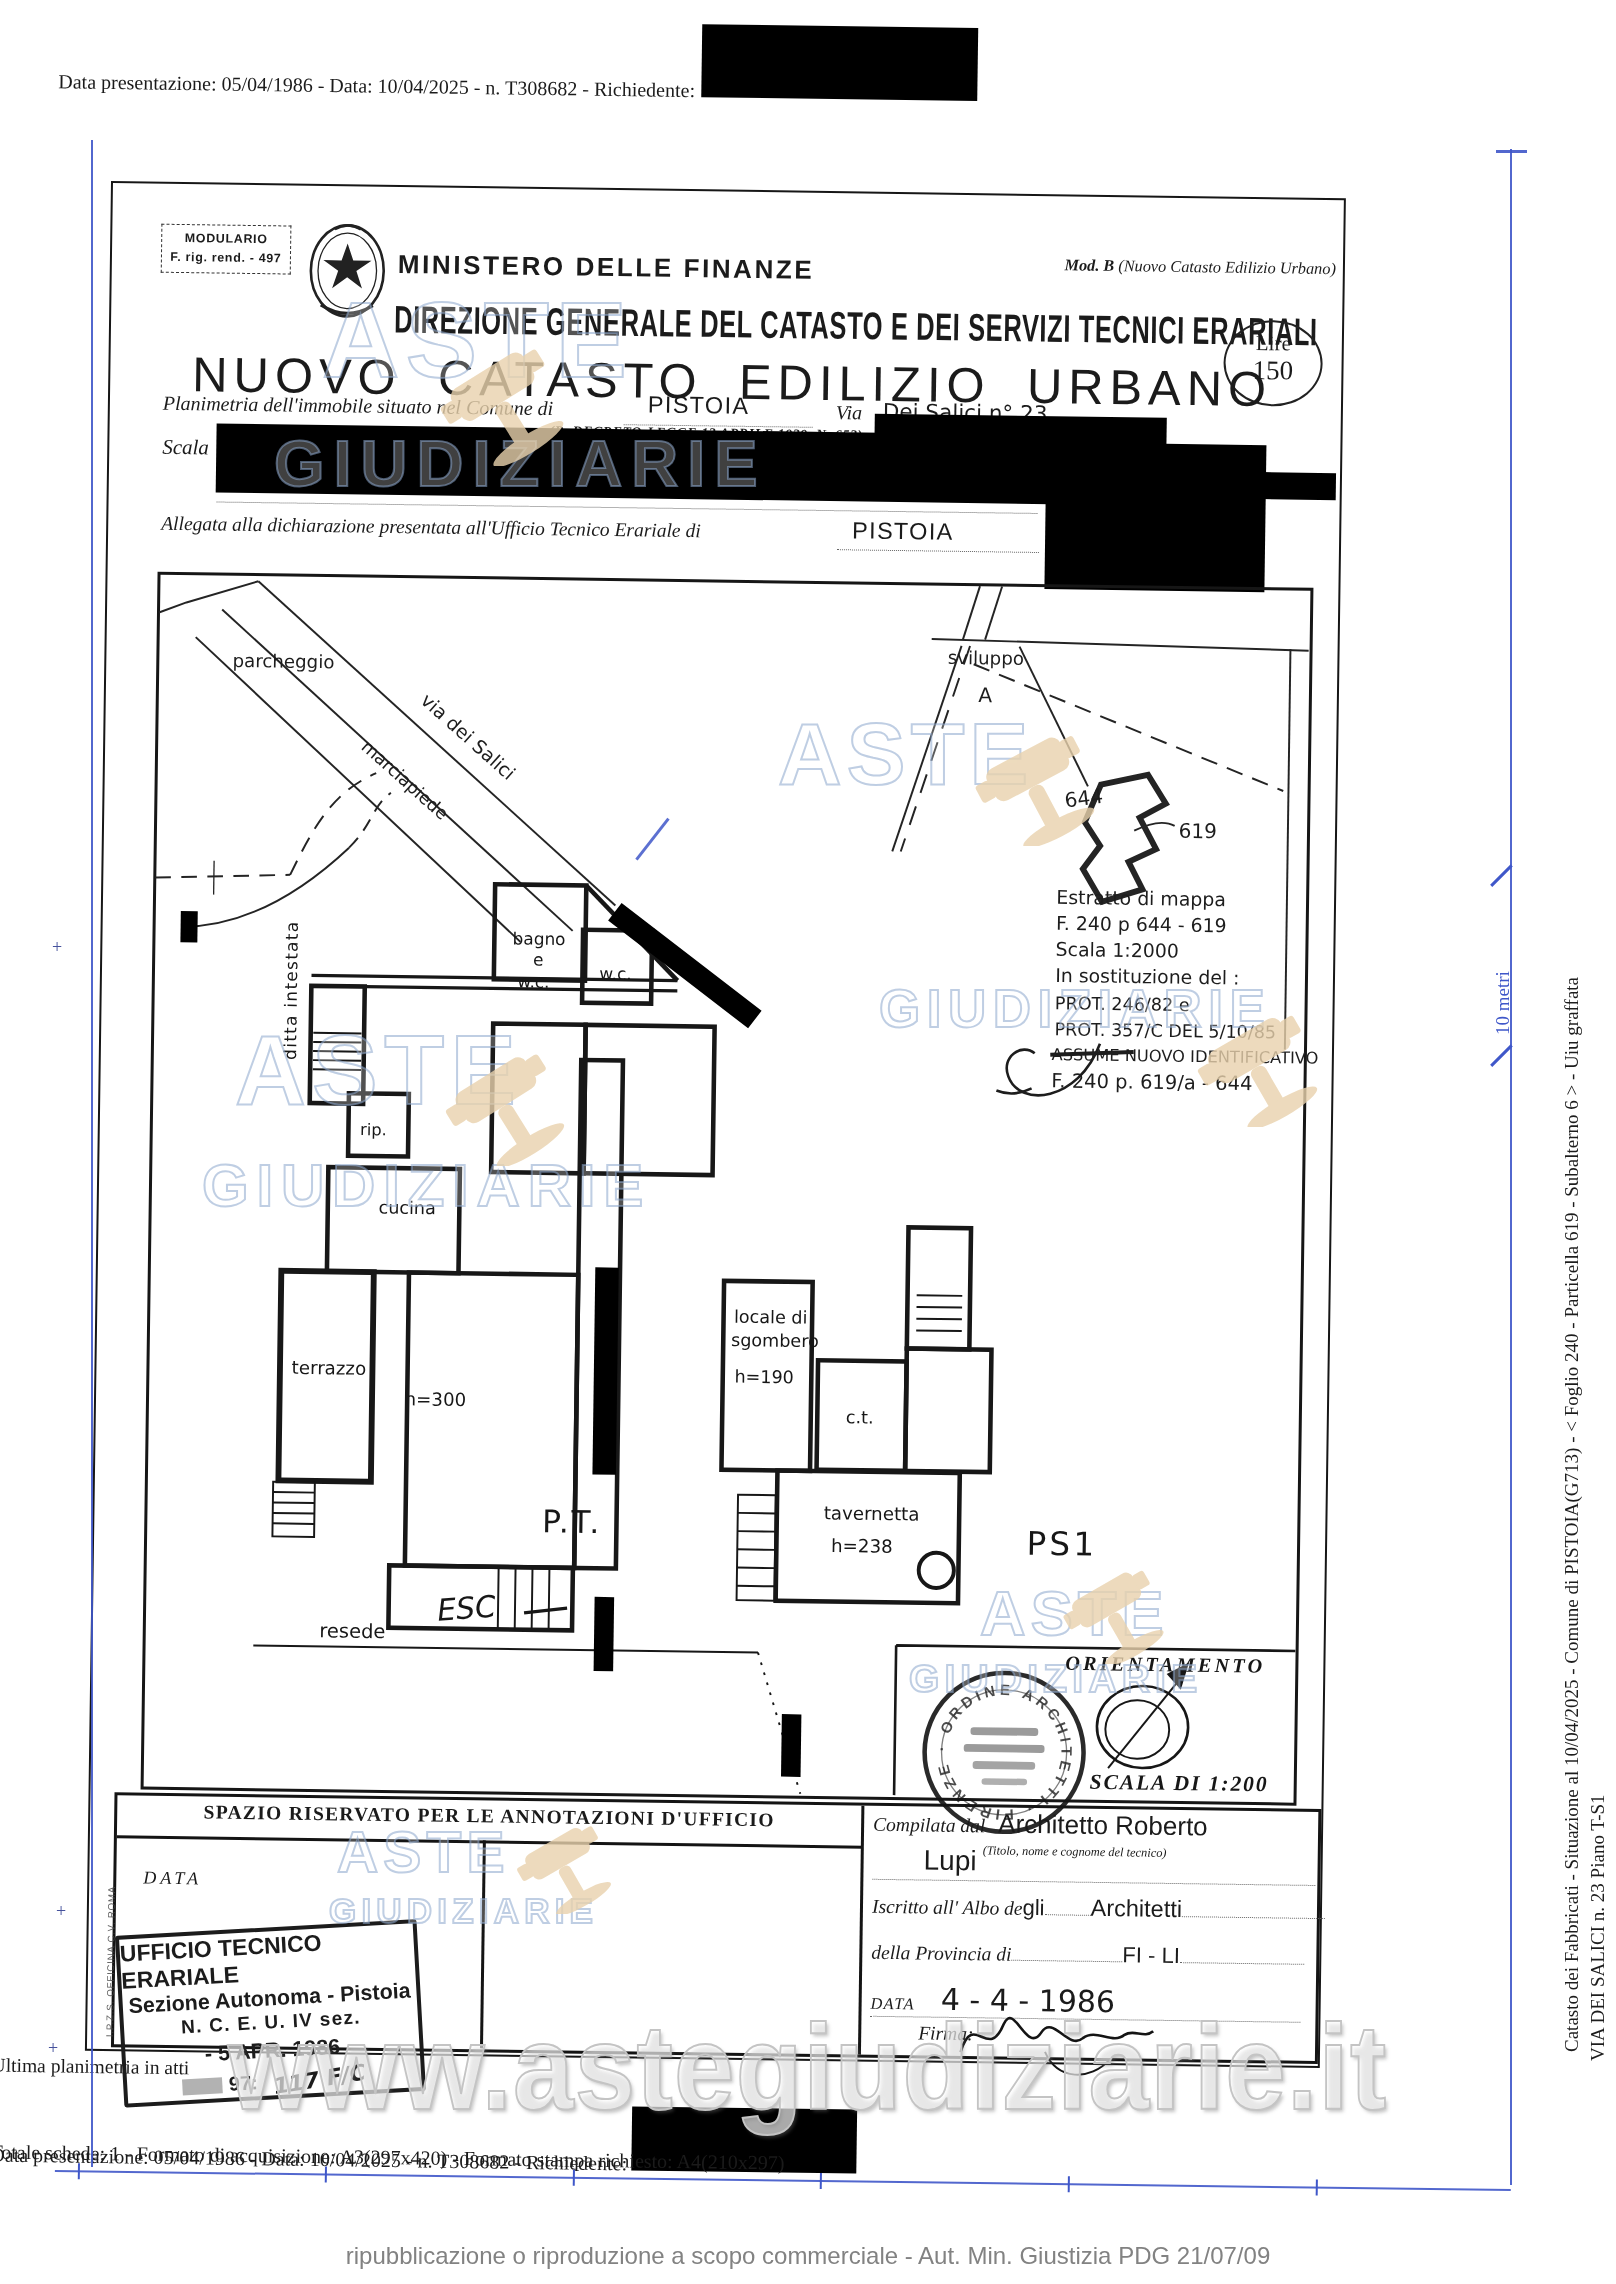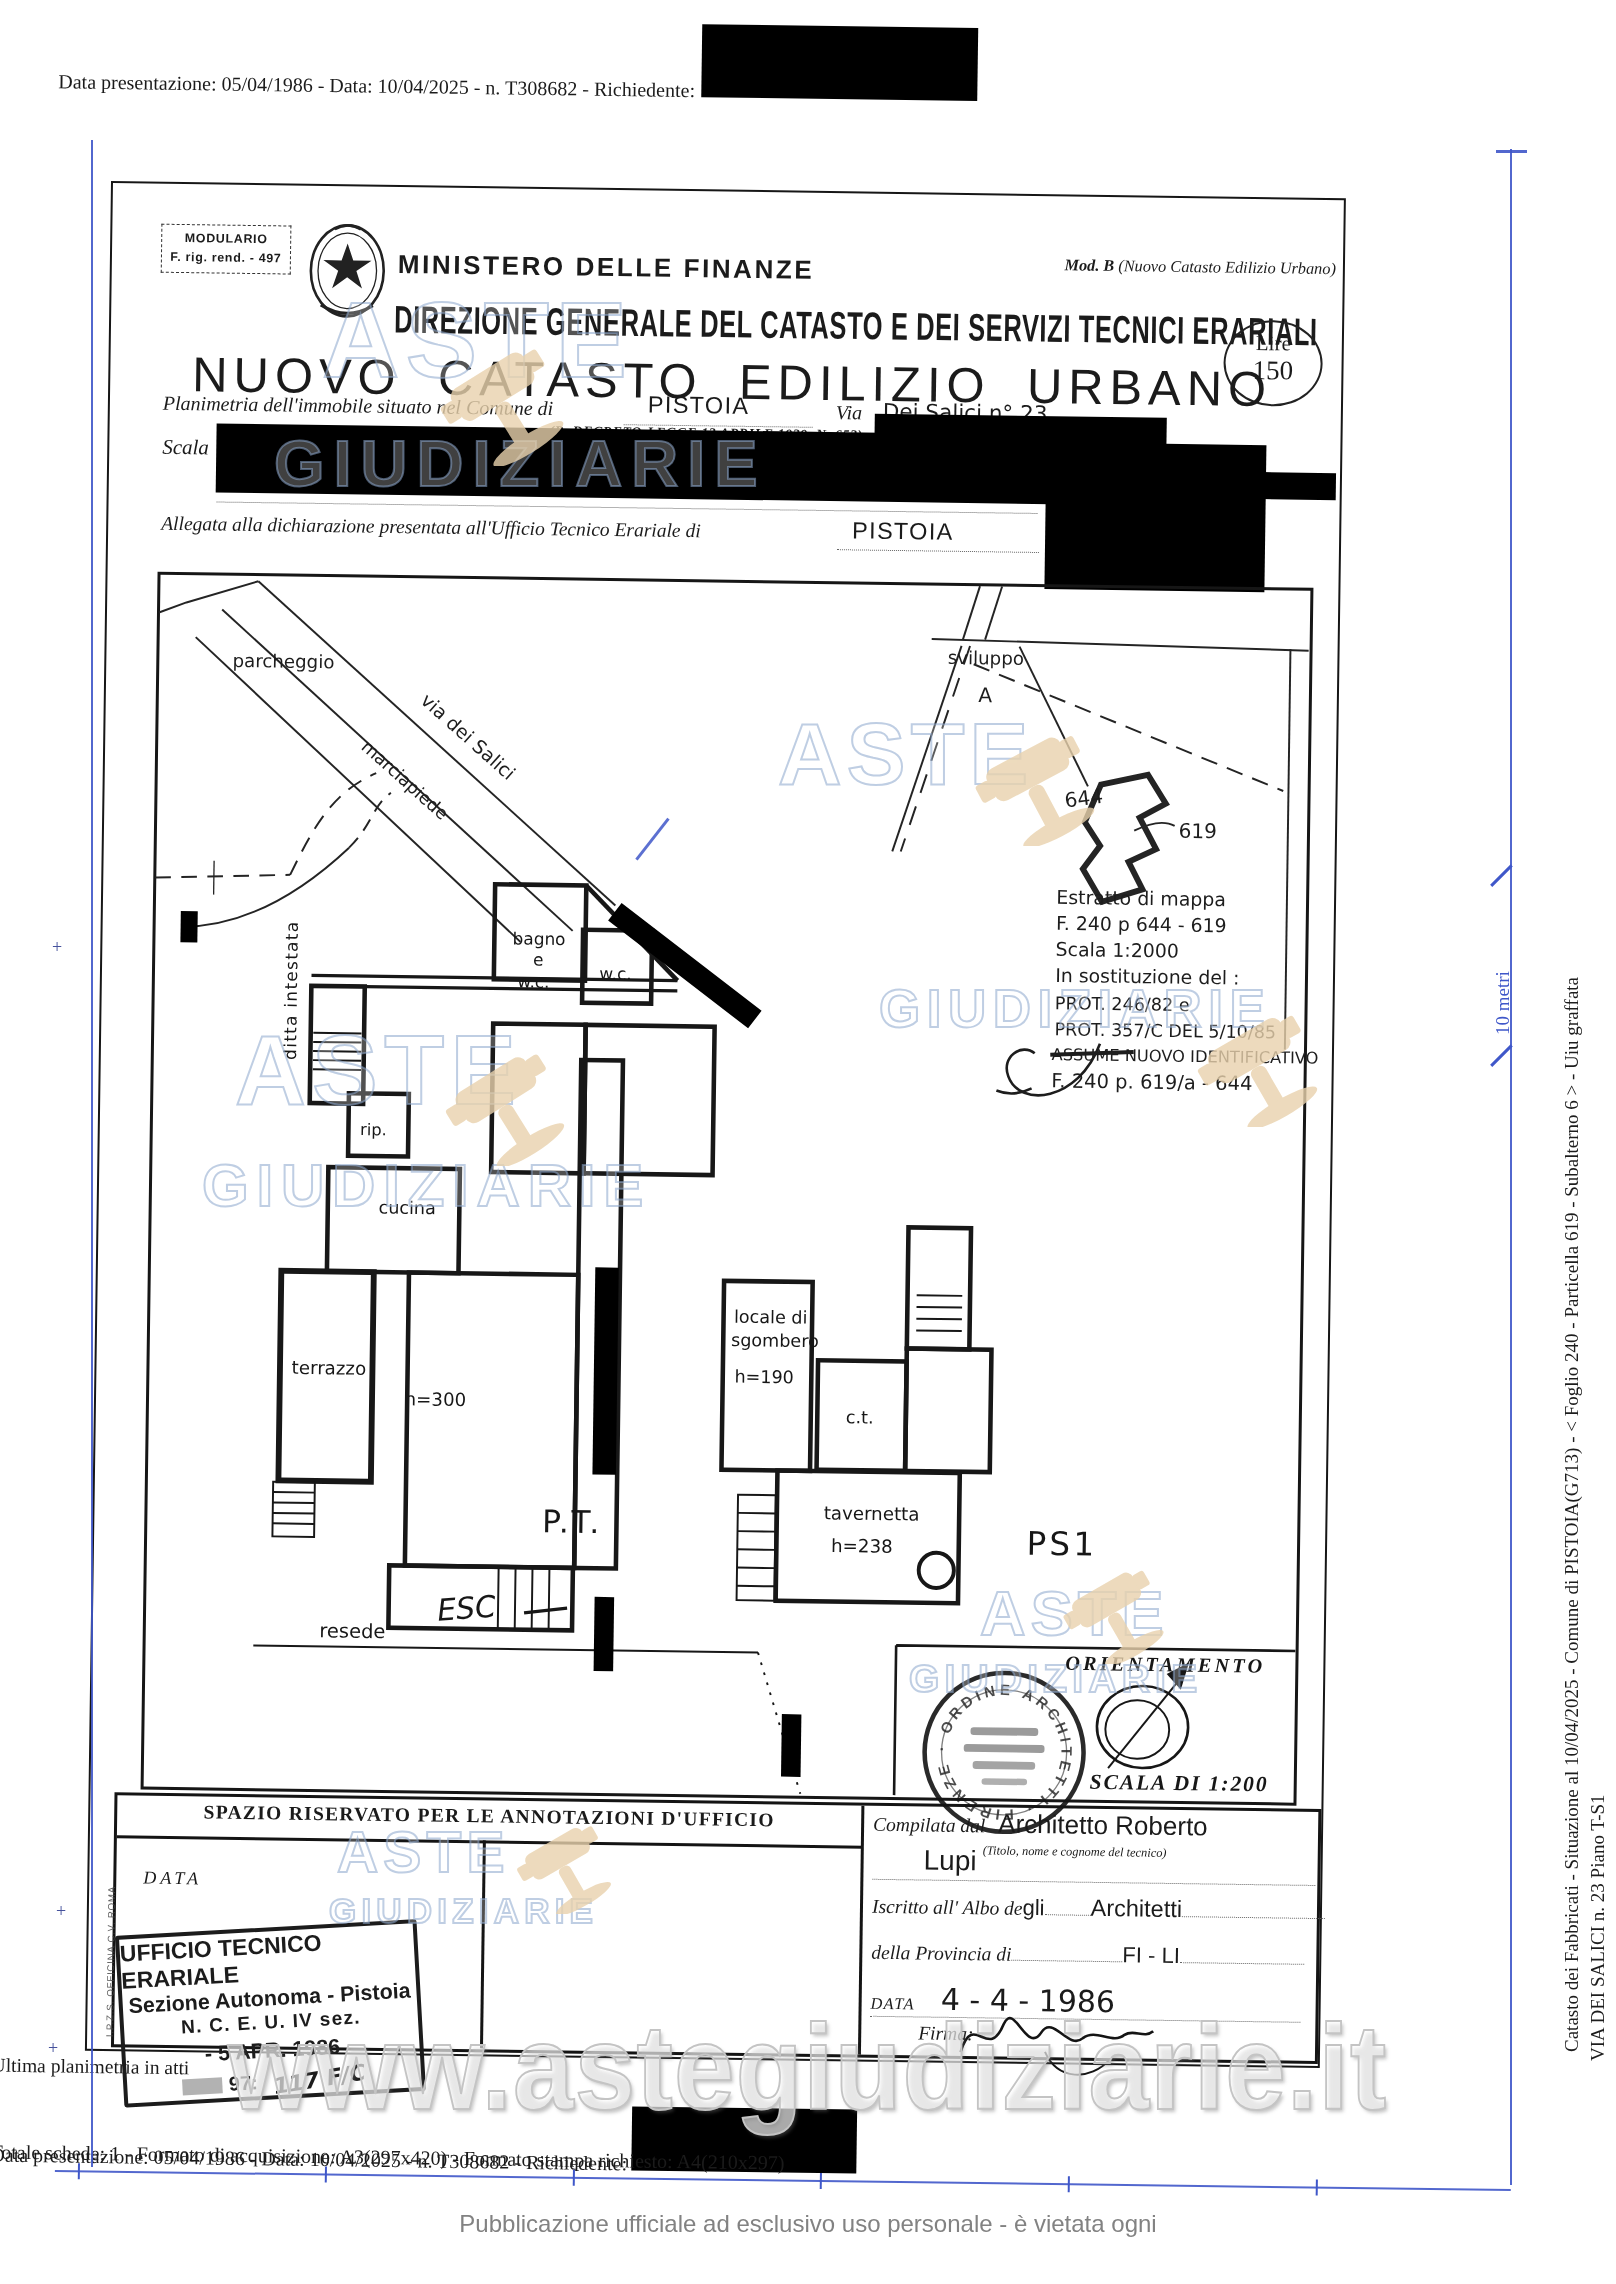--- a/index.html
+++ b/index.html
@@ -406,16 +406,16 @@
       <rect x="60" y="40" width="120" height="52" rx="14"></rect>
         <rect x="40" y="52" width="22" height="28" rx="5"></rect>
       <rect x="178" y="52" width="22" height="28" rx="5"></rect>
         <rect x="104" y="92" width="24" height="70" rx="9"></rect>
       <ellipse cx="120" cy="162" rx="58" ry="13"></ellipse>
     </g>
   </svg>
 
   <div id="url-wm">www.astegiudiziarie.it</div>
 
-  <div class="footer-line" style="top:2210px;">Pubblicazione ufficiale ad esclusivo uso personale - è vietata ogni</div>
+  <div class="footer-line" style="top:2242px;">ripubblicazione o riproduzione a scopo commerciale - Aut. Min. Giustizia PDG 21/07/09</div>
 
 </div>
 
 
 </body></html>

